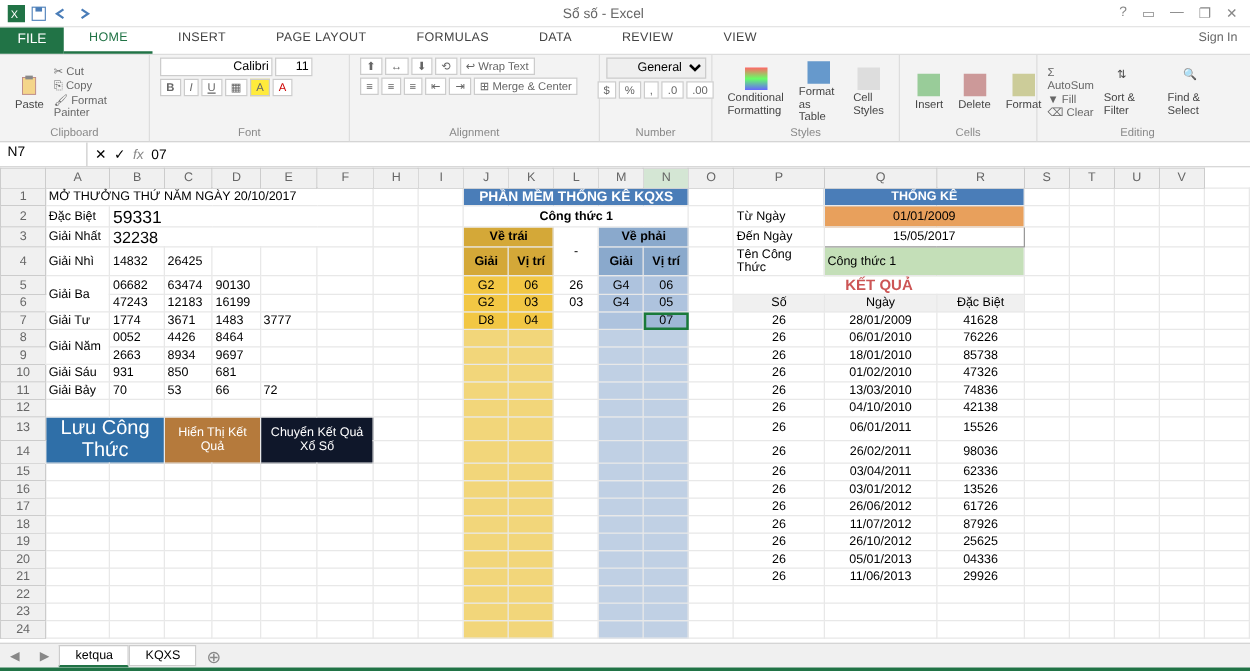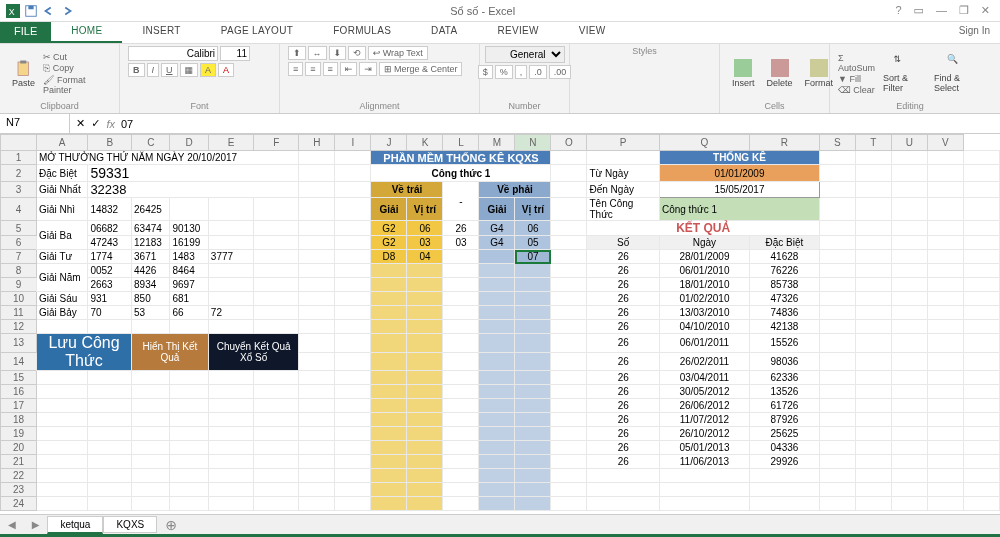--- a/index.html
+++ b/index.html
@@ -164,20 +164,34 @@
         <span class="smallbtn">$</span>
         <span class="smallbtn">%</span>
         <span class="smallbtn">,</span>
         <span class="smallbtn">.0</span>
         <span class="smallbtn">.00</span>
       </div>
     </div>
     <div class="label">Number</div>
   </div>
   <div class="rgroup" style="width:150px">
+    <div class="body">
+      <div class="rbtn">
+          <div class="ico" style="background:linear-gradient(#f66,#6f6,#66f)"></div>
+          <span>Conditional Formatting</span>
+        </div>
+      <div class="rbtn">
+          <div class="ico" style="background:#69c"></div>
+          <span>Format as Table</span>
+        </div>
+      <div class="rbtn">
+          <div class="ico" style="background:#ddd"></div>
+          <span>Cell Styles</span>
+        </div>
+    </div>
     <div class="label">Styles</div>
   </div>
   <div class="rgroup" style="width:110px">
     <div class="body">
       <div class="rbtn">
           <div class="ico" style="background:#9c9"></div>
           <span>Insert</span>
         </div>
       <div class="rbtn">
           <div class="ico" style="background:#c99"></div>
@@ -593,21 +607,21 @@
           <td></td>
           <td></td>
           <td></td>
           <td class="yellow-empty"></td>
           <td class="yellow-empty"></td>
           <td></td>
           <td class="blue-empty"></td>
           <td class="blue-empty"></td>
           <td></td>
           <td class="kq-td">26</td>
-          <td class="kq-td">30/05/2012</td>
+          <td class="kq-td">03/01/2012</td>
           <td class="kq-td">13526</td>
           <td></td>
           <td></td>
           <td></td>
           <td></td>
           <td></td>
         </tr>
         <tr>
           <th>17</th>
           <td></td>

